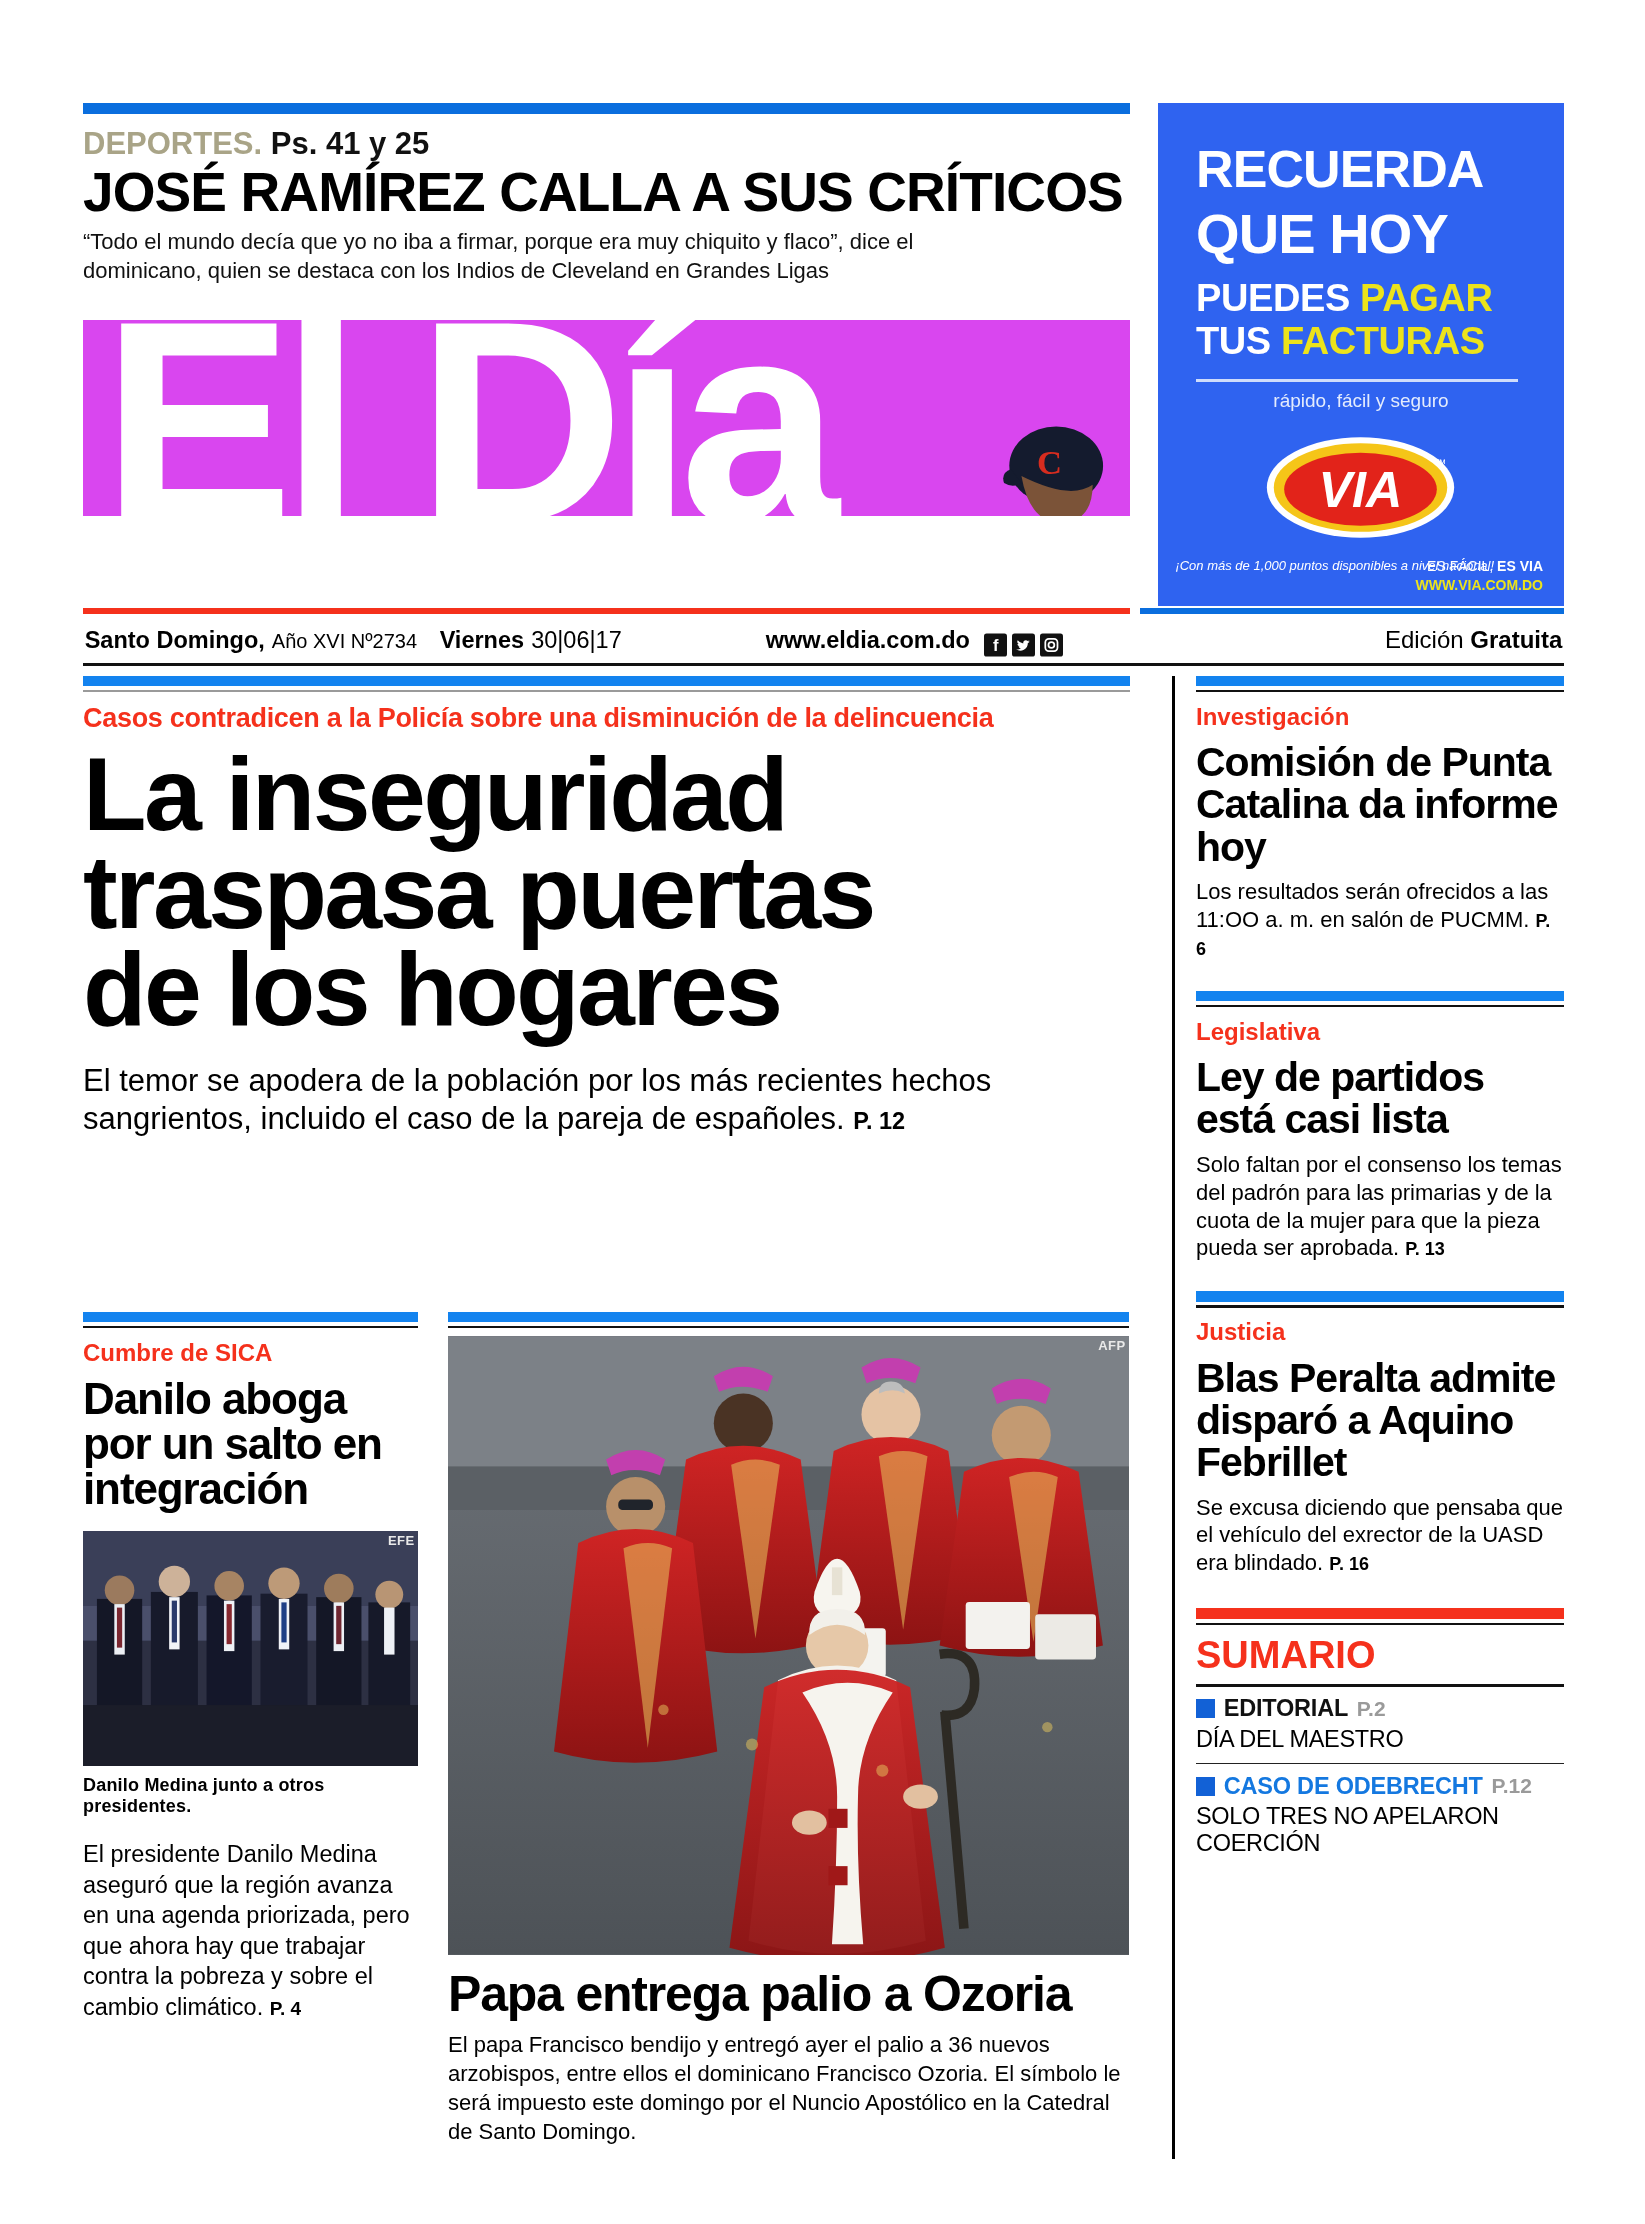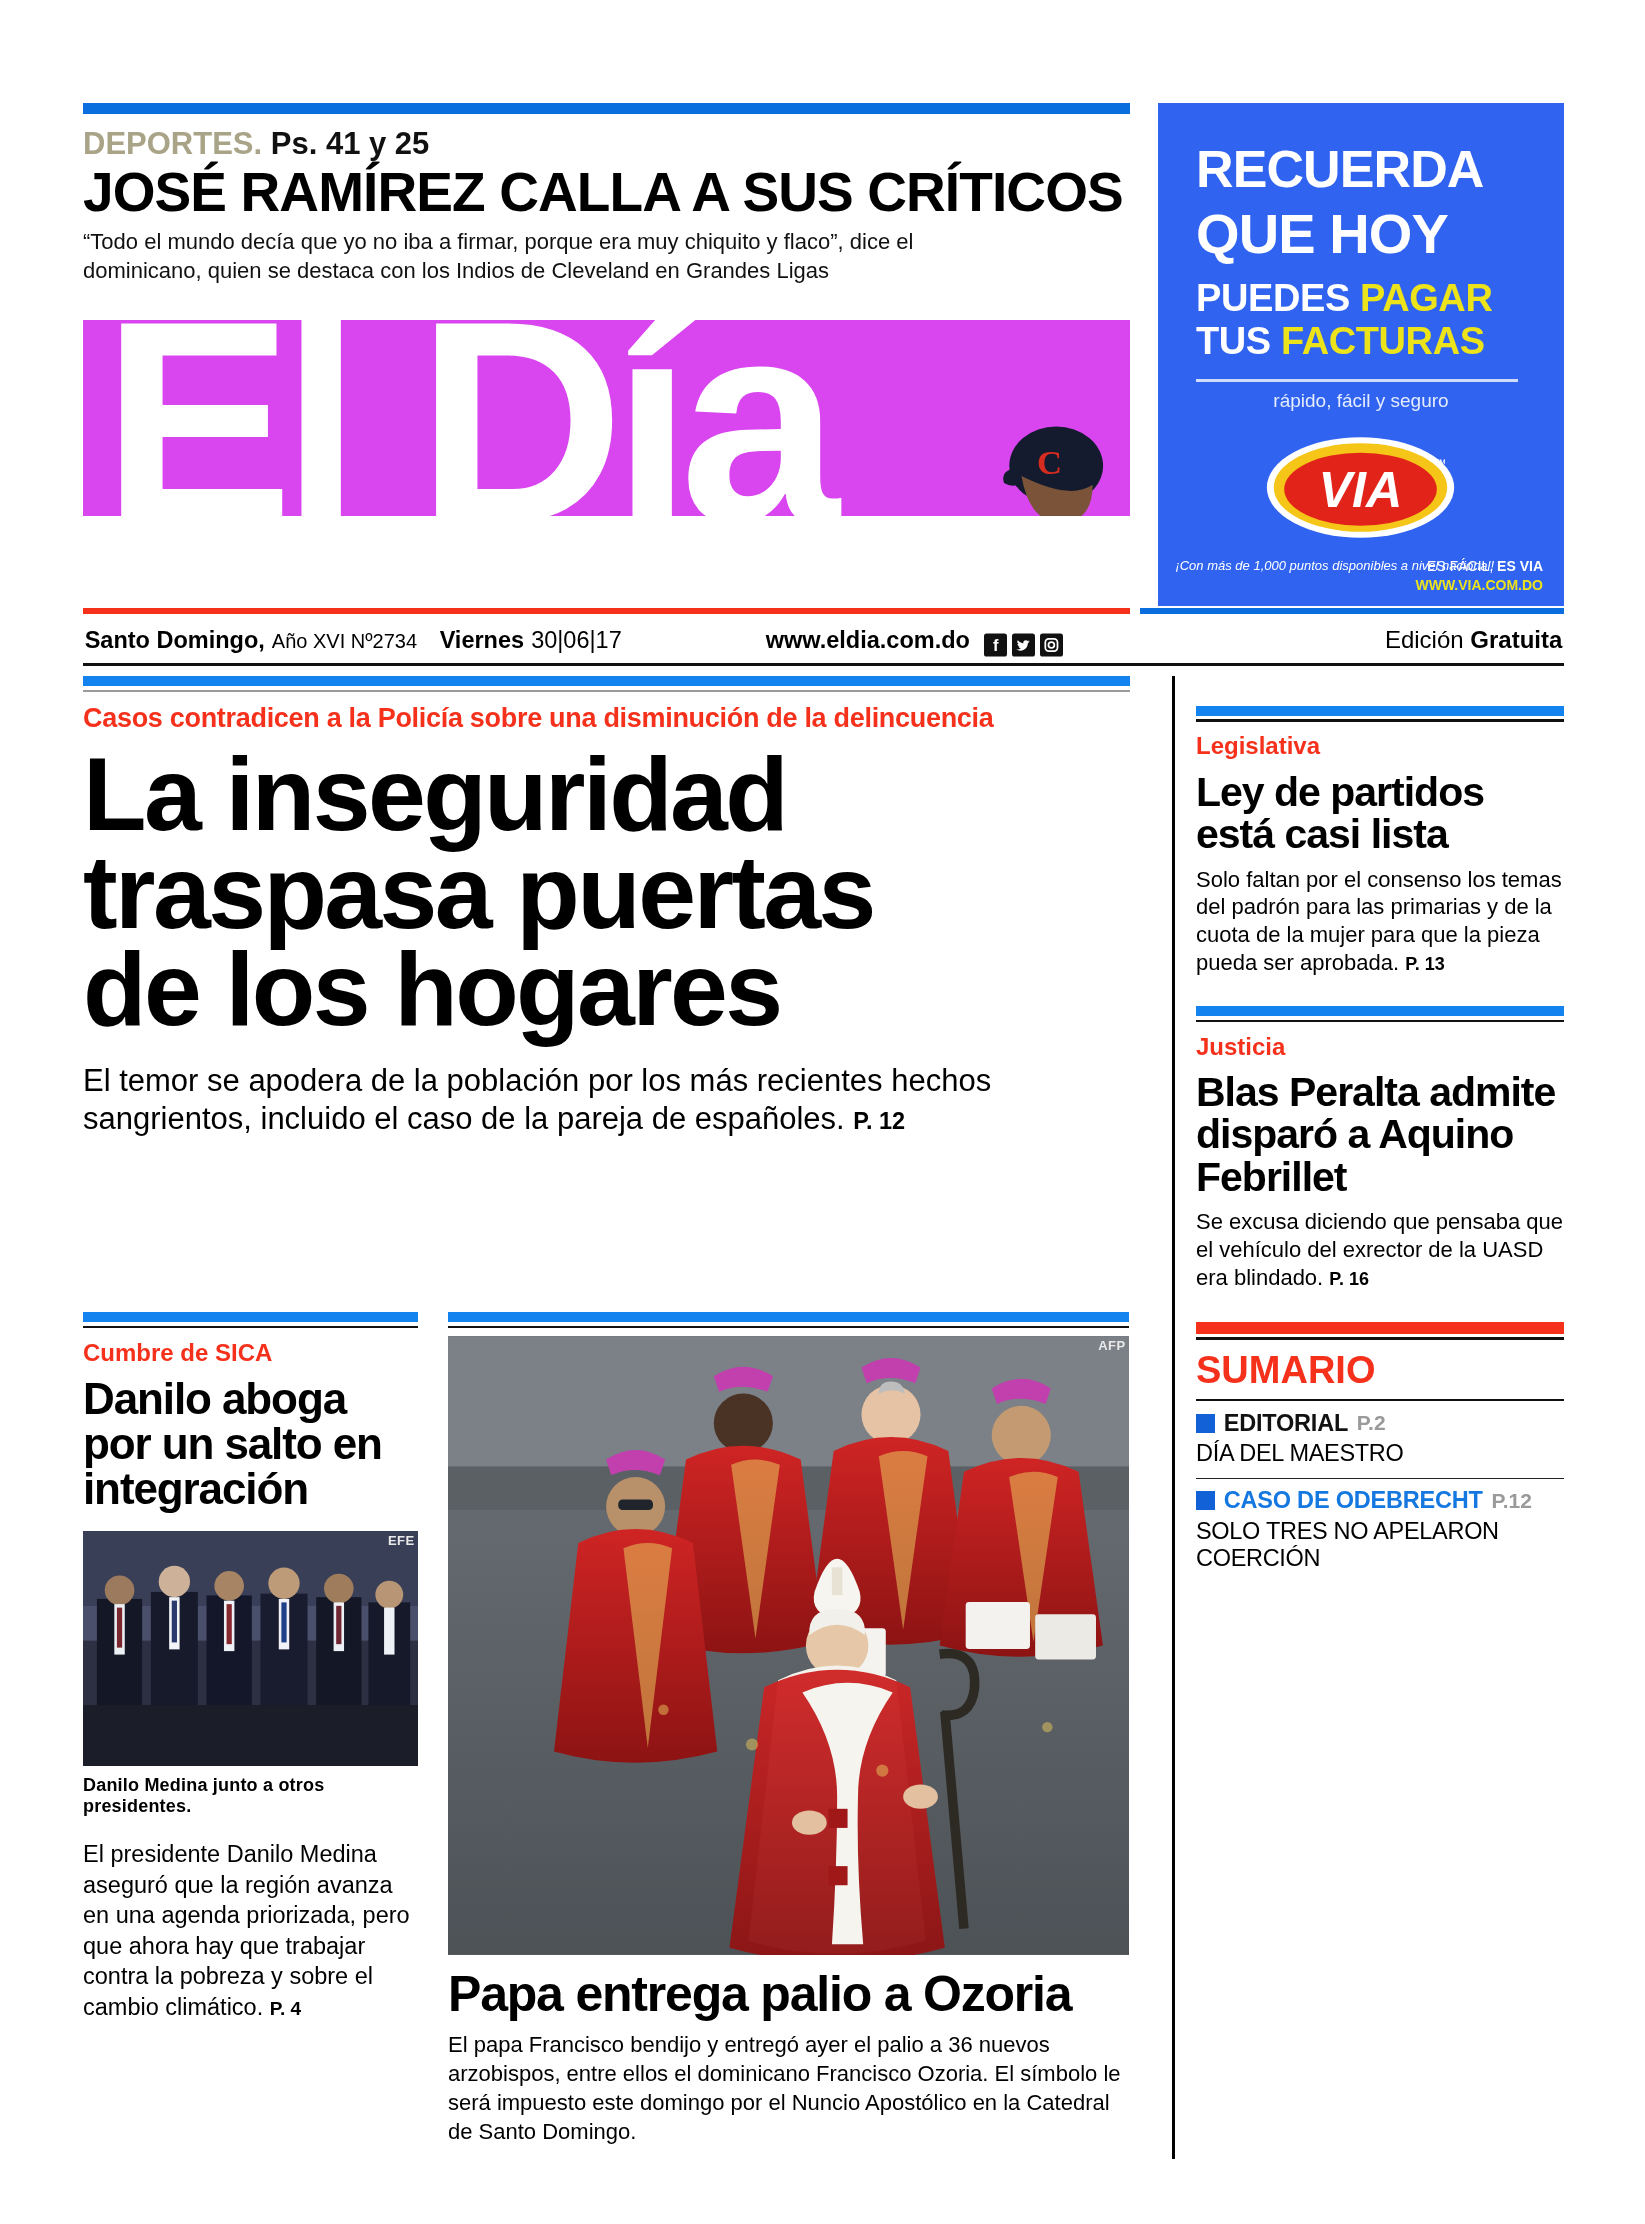--- a/index.html
+++ b/index.html
@@ -415,20 +415,27 @@
       </svg>
       <span class="cred">AFP</span>
     </div>
 
     <div class="papa-head">Papa entrega palio a Ozoria</div>
     <div class="papa-body">El papa Francisco bendijo y entregó ayer el palio a 36 nuevos arzobispos, entre ellos el dominicano Francisco Ozoria. El símbolo le será impuesto este domingo por el Nuncio Apostólico en la Catedral de Santo Domingo.</div>
   </div>
 
   <div class="main-right">
 
+    <div class="rcol-sec">
+      <div class="bluebar"></div>
+      <div class="hair"></div>
+      <div class="kick">Investigación</div>
+      <h3>Comisión de Punta Catalina da informe hoy</h3>
+      <p><span>Los resultados serán ofrecidos a las 11:OO a. m. en salón de PUCMM. </span><span class="pg">P. 6</span></p>
+    </div>
 
     <div class="rcol-gap"></div>
 
     <div class="rcol-sec">
       <div class="bluebar"></div>
       <div class="hair"></div>
       <div class="kick">Legislativa</div>
       <h3>Ley de partidos está casi lista</h3>
       <p><span>Solo faltan por el consenso los temas del padrón para las primarias y de la cuota de la mujer para que la pieza pueda ser aprobada. </span><span class="pg">P. 13</span></p>
     </div>

